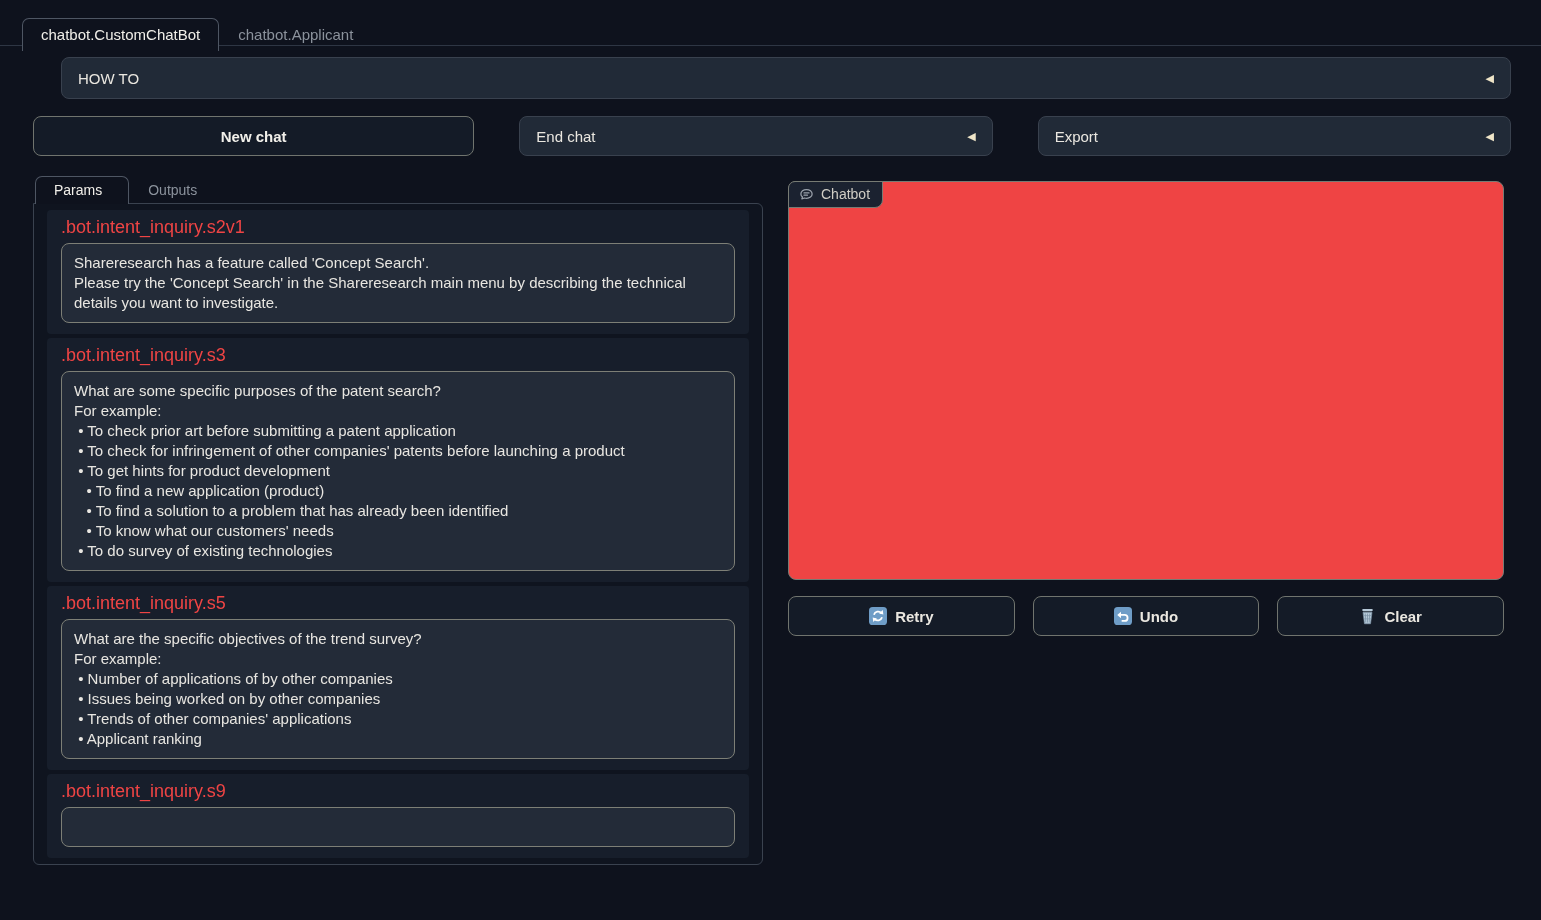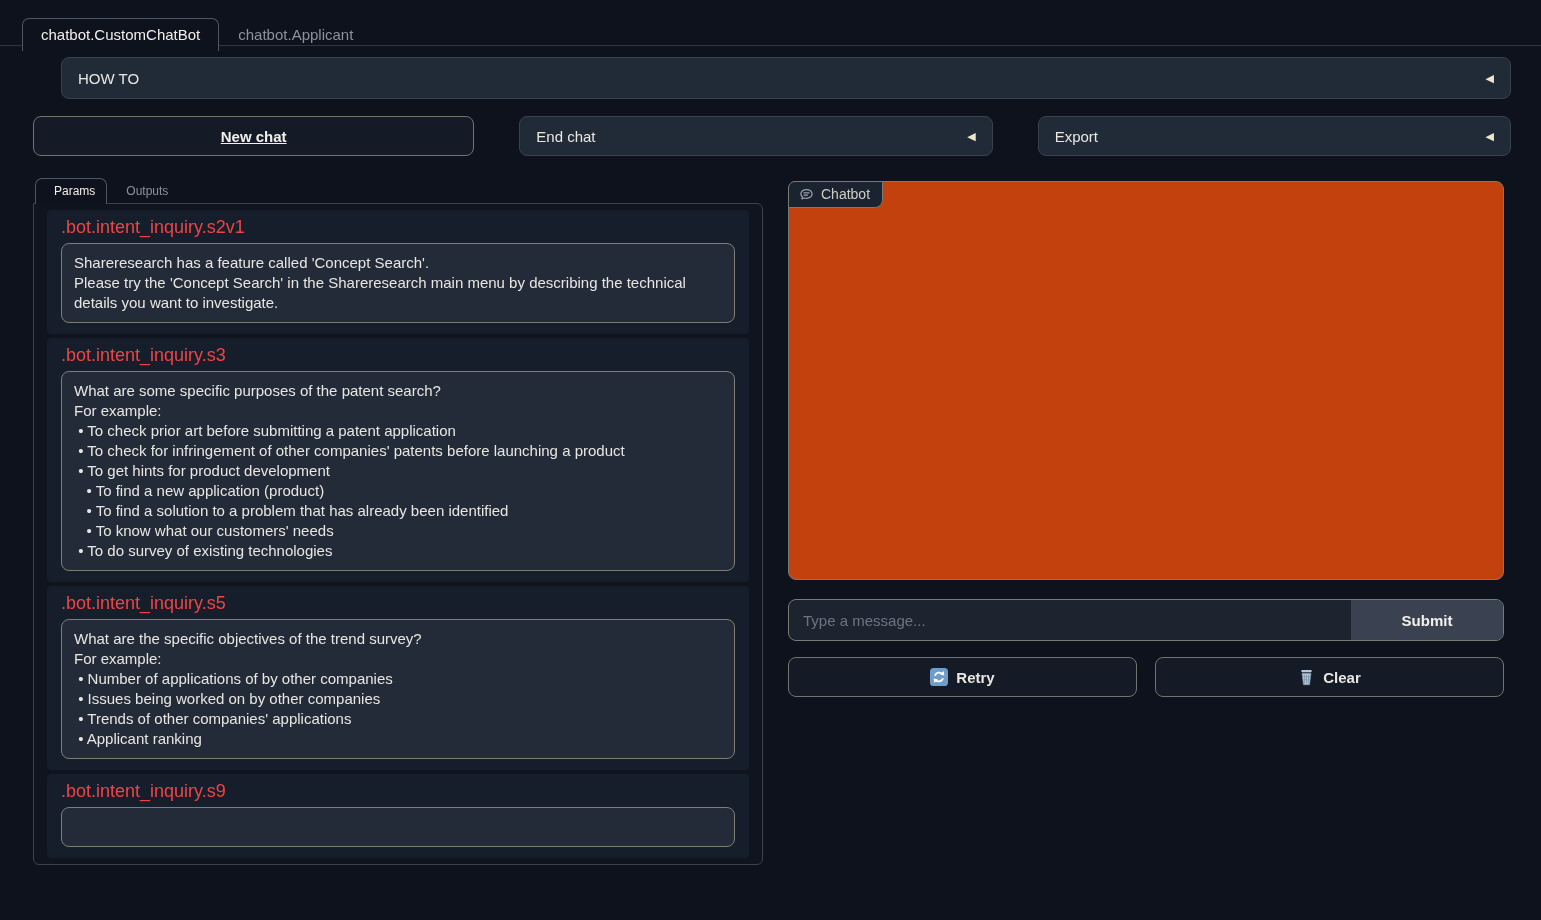--- a/index.html
+++ b/index.html
@@ -69,33 +69,32 @@
     border: 1px solid #70746e;
     border-radius: 8px;
     color: #f2f0ea;
     font-weight: bold;
     font-size: 15px;
     display: flex;
     align-items: center;
     justify-content: center;
     cursor: pointer;
     font-family: inherit;
-    text-decoration: underline;
   }
 
   
   .columns { display: flex; gap: 14px; margin-top: 19px; align-items: flex-start; }
   .left-col { width: 730px; }
   .right-col { width: 734px; padding-left: 11px; padding-right: 7px; }
 
   
   .sub-tabbar { display: flex; align-items: flex-end; padding-left: 2px; height: 28px; }
   .sub-tab {
-    font-size: 12px;
-    padding: 5px 11px 6px 18px;
+    font-size: 14px;
+    padding: 5px 26px 6px 18px;
     color: #8b929c;
     border: 1px solid transparent;
     border-bottom: none;
     border-radius: 7px 7px 0 0;
     position: relative;
     top: 1px;
     cursor: pointer;
   }
   .sub-tab.active {
     color: #f1efe9;
@@ -133,21 +132,21 @@
     color: #e8e6e1;
     white-space: pre-wrap;
     min-height: 40px;
     cursor: text;
   }
 
   
   .chatbot-panel {
     margin-top: 6px;
     height: 399px;
-    background: #c2410c;
+    background: #ef4444;
     border: 1px solid #777b74;
     border-radius: 8px;
     position: relative;
   }
   .chatbot-chip {
     position: absolute;
     top: -1px; left: -1px;
     display: flex;
     align-items: center;
     gap: 7px;
@@ -291,38 +290,42 @@
         <div class="chatbot-chip">
           <svg width="15" height="15" viewBox="0 0 24 24" fill="none" stroke="#9aa1ab" stroke-width="2" stroke-linecap="round" stroke-linejoin="round">
             <path d="M21 11c0 3.9-4 7-9 7-1.1 0-2.1-.15-3-.4L4.5 19l1.1-2.9C4 14.8 3 13 3 11c0-3.9 4-7 9-7s9 3.1 9 7z"></path>
             <line x1="8" y1="9.5" x2="16" y2="9.5"></line>
             <line x1="8" y1="13" x2="13.5" y2="13"></line>
           </svg>
           <span>Chatbot</span>
         </div>
       </div>
 
-      <div class="input-group">
-        <input class="message-input" type="text" placeholder="Type a message..." style="">
-        <button class="btn-submit">Submit</button>
-      </div>
 
       <div class="chat-actions">
 
         <button class="chat-action-btn">
           <svg width="18" height="18" viewBox="0 0 20 20">
             <rect width="20" height="20" rx="4" fill="#6f9dc7"></rect>
             <path d="M5.5 8.5 A 4.8 4.8 0 0 1 13.8 6.8" stroke="#ffffff" stroke-width="2" fill="none"></path>
             <polygon points="15.3,3.2 15.9,8.3 11.2,7.2" fill="#ffffff"></polygon>
             <path d="M14.5 11.5 A 4.8 4.8 0 0 1 6.2 13.2" stroke="#ffffff" stroke-width="2" fill="none"></path>
             <polygon points="4.7,16.8 4.1,11.7 8.8,12.8" fill="#ffffff"></polygon>
           </svg>
           <span>Retry</span>
         </button>
 
+        <button class="chat-action-btn">
+          <svg width="18" height="18" viewBox="0 0 20 20">
+            <rect width="20" height="20" rx="4" fill="#6f9dc7"></rect>
+            <path d="M6.5 8.8 H 11.8 A 3.3 3.3 0 0 1 11.8 15.4 H 8.5" stroke="#ffffff" stroke-width="2" fill="none"></path>
+            <polygon points="7.8,5.2 3.6,8.8 7.8,12.4" fill="#ffffff"></polygon>
+          </svg>
+          <span>Undo</span>
+        </button>
 
         <button class="chat-action-btn">
           <svg width="17" height="18" viewBox="0 0 20 22">
             <rect x="3.5" y="2.5" width="13" height="2.6" rx="1.3" fill="#b6c9d8"></rect>
             <path d="M4.5 6.5 L6.3 20.5 H13.7 L15.5 6.5 Z" fill="#b6c9d8" stroke="#7d94a8" stroke-width="0.8"></path>
             <line x1="7.3" y1="8" x2="7.9" y2="19" stroke="#7d94a8" stroke-width="1"></line>
             <line x1="10" y1="8" x2="10" y2="19" stroke="#7d94a8" stroke-width="1"></line>
             <line x1="12.7" y1="8" x2="12.1" y2="19" stroke="#7d94a8" stroke-width="1"></line>
             <line x1="5" y1="10.5" x2="15" y2="10.5" stroke="#7d94a8" stroke-width="0.8"></line>
             <line x1="5.5" y1="14.5" x2="14.5" y2="14.5" stroke="#7d94a8" stroke-width="0.8"></line>

